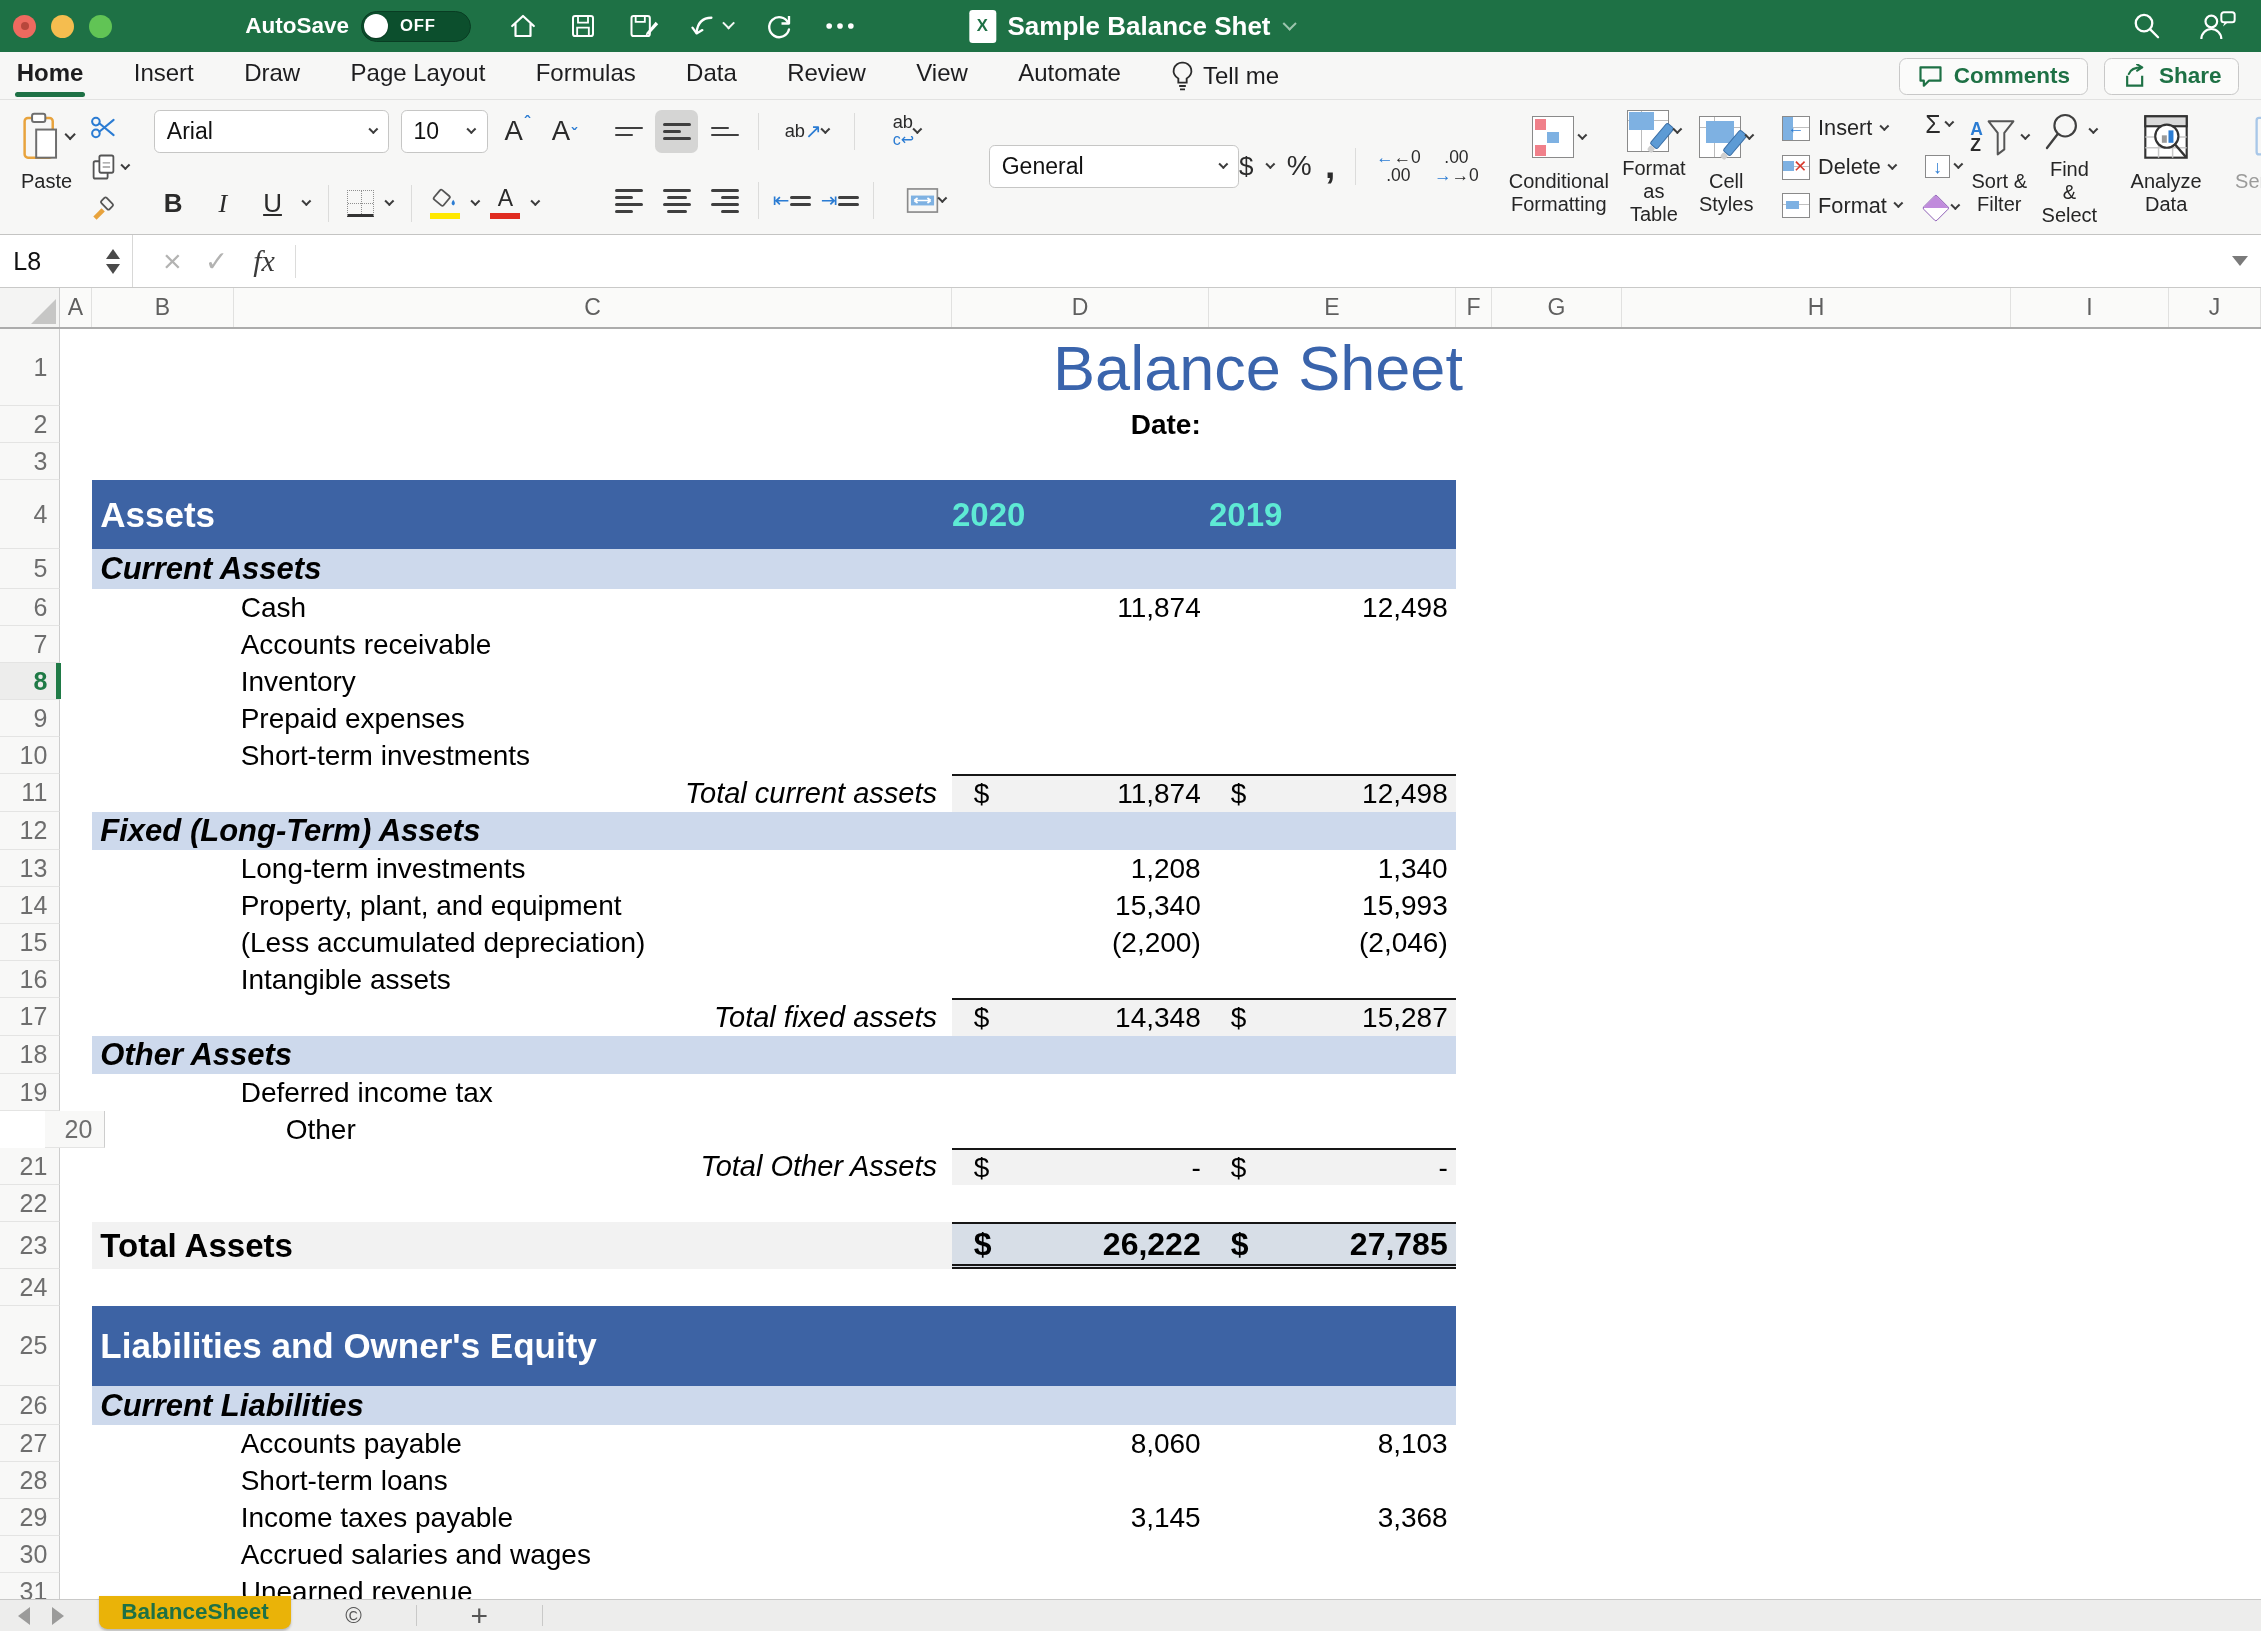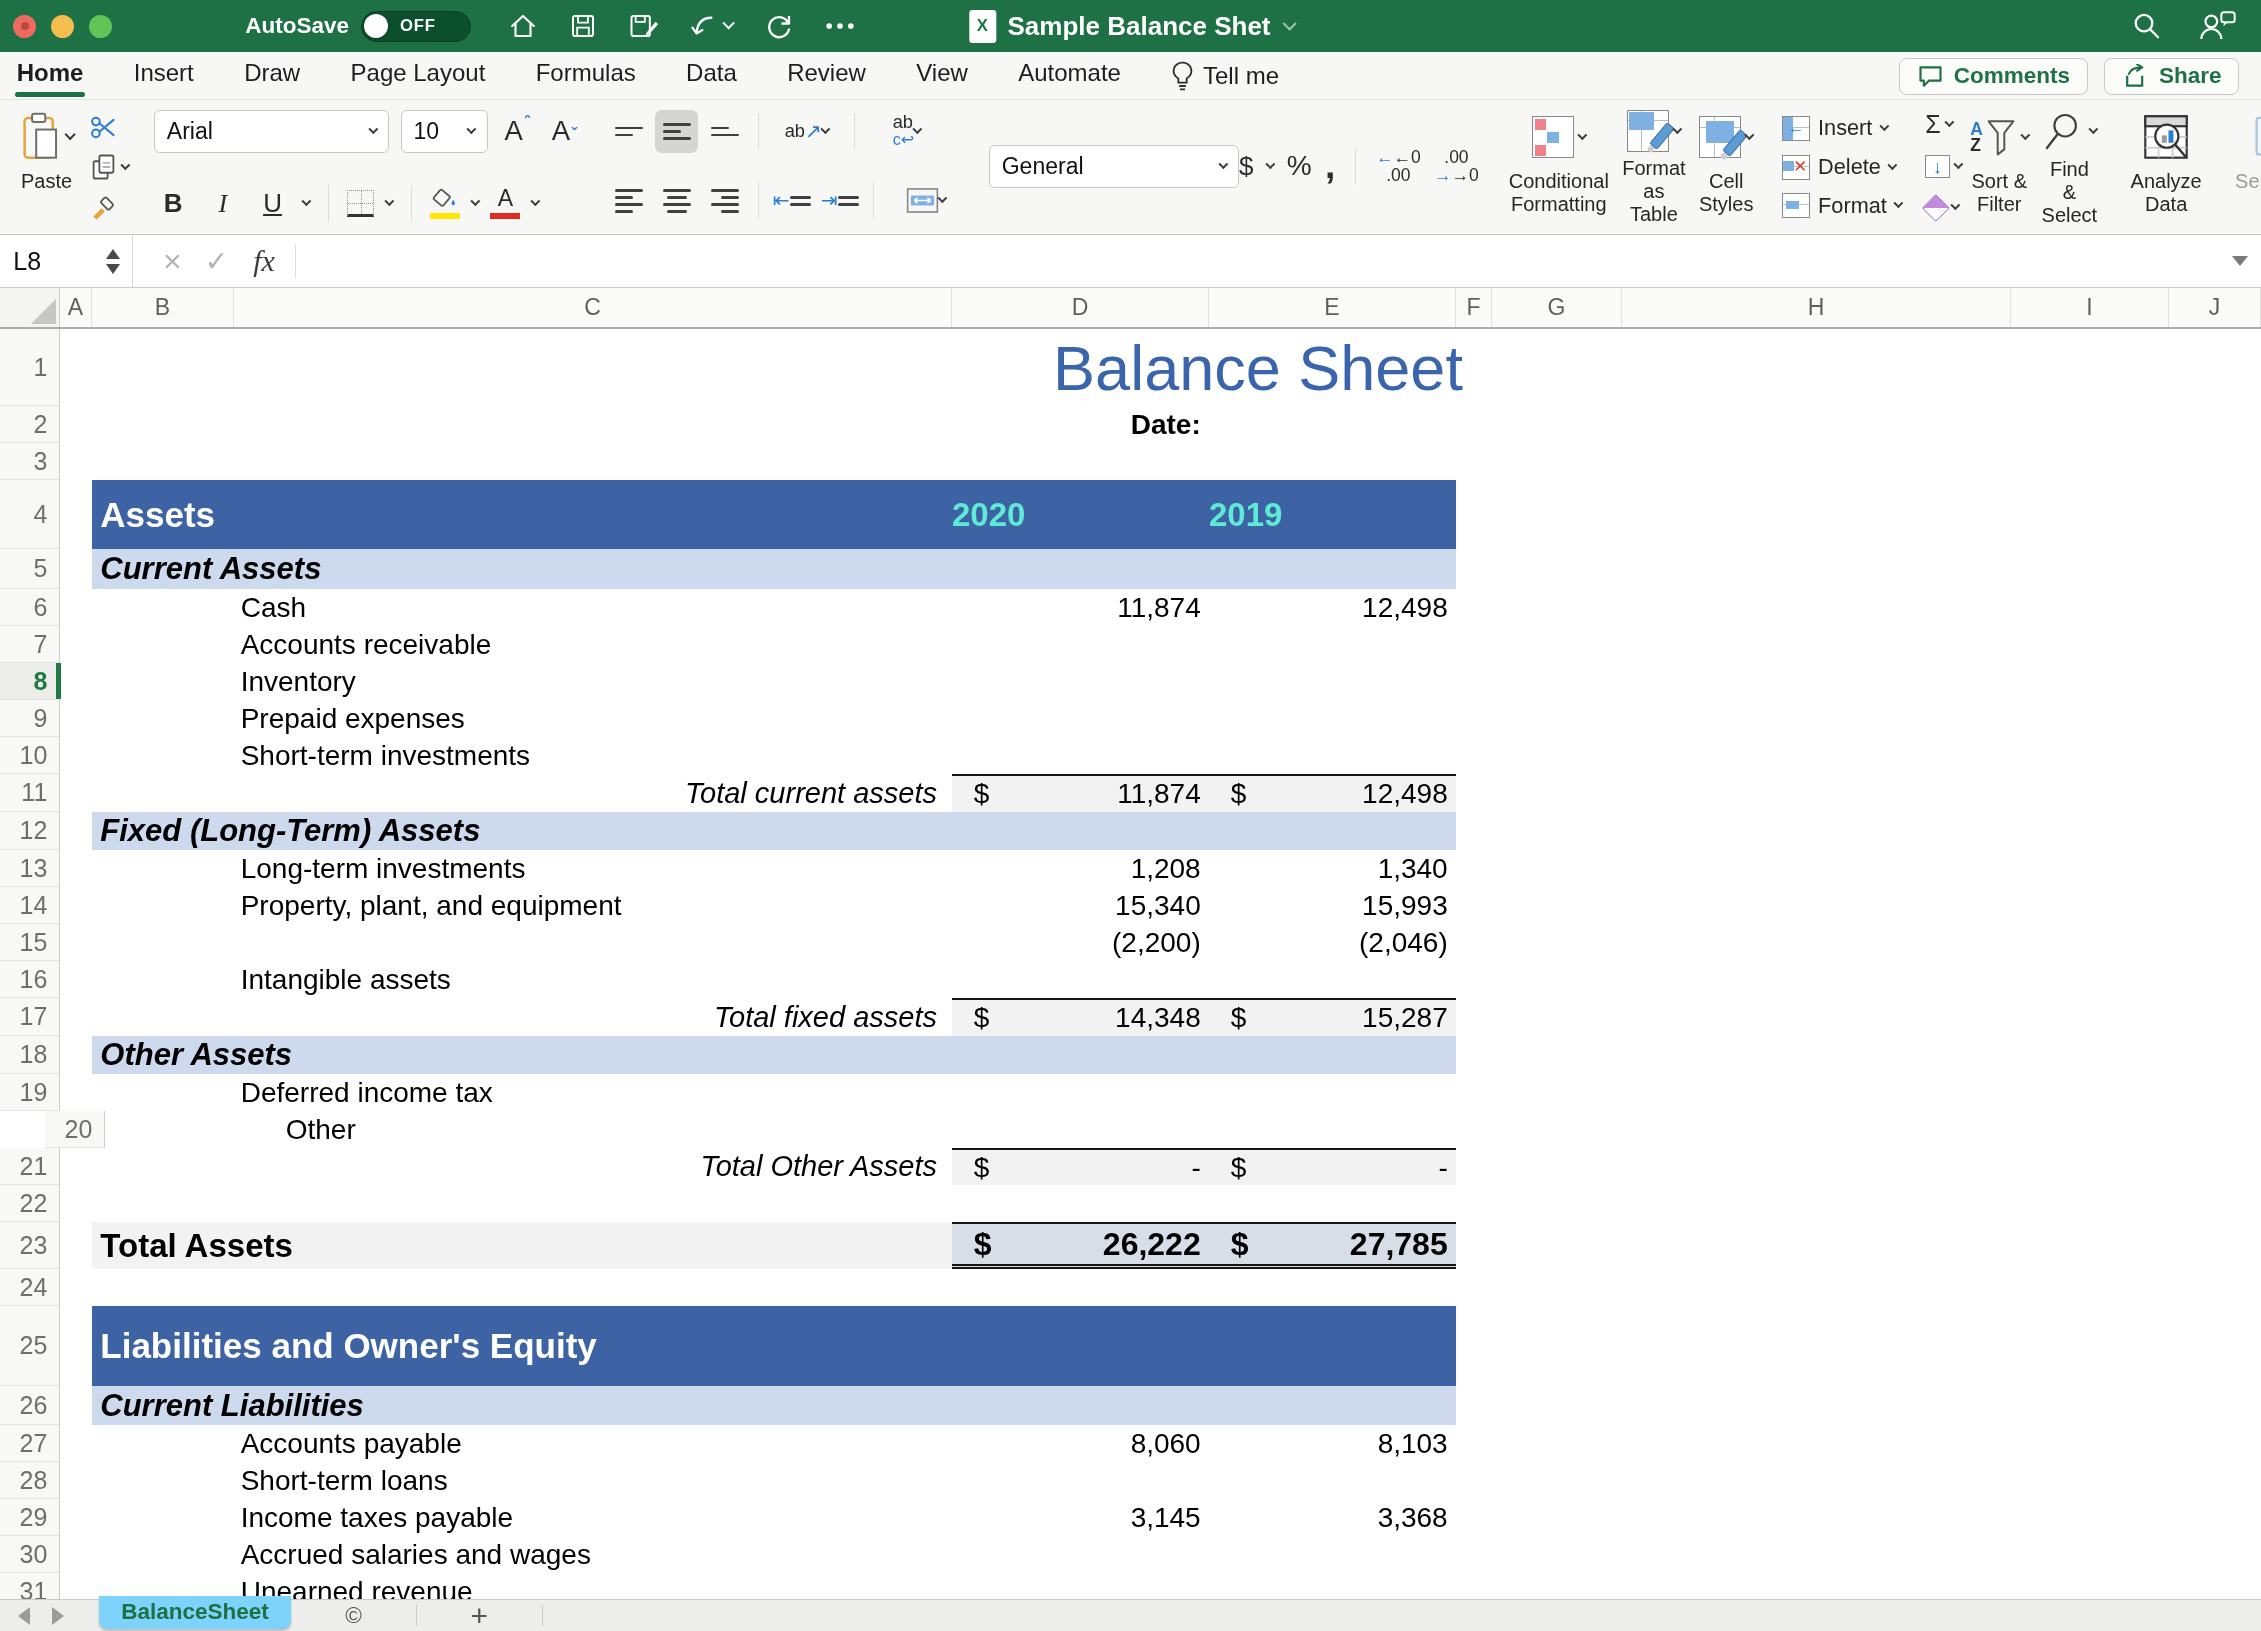--- a/index.html
+++ b/index.html
@@ -192,21 +192,21 @@
   .datelab{ grid-column:4; display:flex; align-items:center; justify-content:flex-end; padding-right:8.3px;
     font-weight:700; font-size:28px; }
 
   
   .tabbar{ position:absolute; left:0; right:0; bottom:0; height:32px; background:#EDEDEC;
     border-top:1.7px solid #C9C9C8; display:flex; align-items:center; z-index:7; }
   .tbarrows{ display:flex; gap:21.7px; margin-left:18.3px; }
   .tbarrow{ width:0; height:0; border-top:9.2px solid transparent; border-bottom:9.2px solid transparent; }
   .tbarrow.left{ border-right:12.5px solid #9B9B9A; }
   .tbarrow.right{ border-left:12.5px solid #9B9B9A; }
-  .sheettab{ height:33px; margin-top:-6.7px; background:#7dd3fc; border-radius:0 0 8.3px 8.3px; min-width:192px;
+  .sheettab{ height:33px; margin-top:-6.7px; background:#eab308; border-radius:0 0 8.3px 8.3px; min-width:192px;
     display:flex; align-items:center; justify-content:center; box-shadow:0 1.7px 2.5px rgba(0,0,0,.22);
     margin-left:35px; padding:0 21.7px; }
   .sheettab .stname{ color:var(--green); font-weight:700; font-size:22.5px; }
   .ghosttab{ width:125px; text-align:center; font-size:22.5px; color:#555; }
   .tabdiv{ width:0.8px; height:21.7px; background:#C9C9C8; }
   .addtab{ width:125px; text-align:center; font-size:30px; color:#555; font-weight:300; }
 </style>
 </head>
 <body>
 
@@ -803,20 +803,21 @@
         <div class="gut">14</div>
         <div class="cells">
           <div class="cell-label">Property, plant, and equipment</div>
           <div class="cell-num dcol">15,340</div>
           <div class="cell-num ecol">15,993</div>
         </div>
       </div>
       <div class="srow" style="height: 37px;">
         <div class="gut">15</div>
         <div class="cells">
+          <div class="cell-label">(Less accumulated depreciation)</div>
           <div class="cell-num dcol">(2,200)</div>
           <div class="cell-num ecol">(2,046)</div>
         </div>
       </div>
       <div class="srow" style="height: 37px;">
         <div class="gut">16</div>
         <div class="cells">
           <div class="cell-label">Intangible assets</div>
         </div>
       </div>

